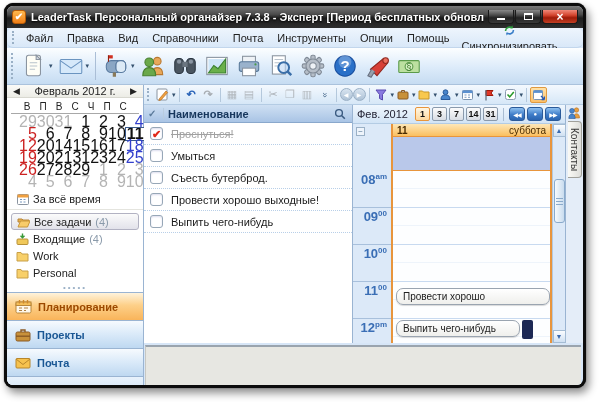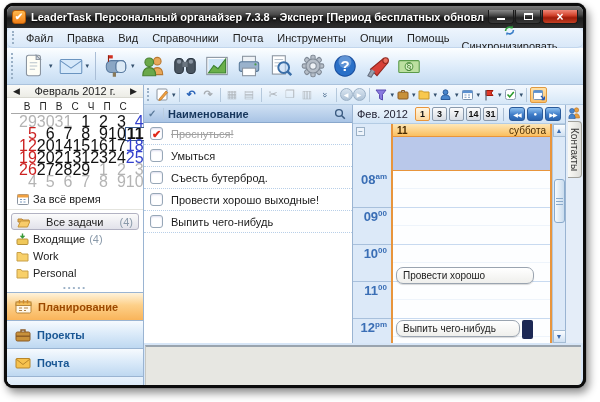--- a/index.html
+++ b/index.html
@@ -54,21 +54,21 @@
   .cal-grid { display:grid; grid-template-columns:repeat(7,1fr); padding:2px 8px; margin:0 4px; }
   .cd { text-align:right; font-size:16px; height:12px; line-height:12px; cursor:pointer; color:#111; }
   .cd.out { color:#b4b4b4; }
   .cd.sun { color:#cc2222; }
   .cd.sat { color:#3340cc; }
   .cd.sel { outline:1px solid #3a5a8c; background:#fff; font-weight:bold; }
   .all-time { display:flex; align-items:center; gap:4px; padding:3px 8px 4px 10px; cursor:pointer;
     border-bottom:1px solid #e4e4de; }
   .folders { padding:3px 4px; }
   .frow { display:flex; align-items:center; gap:4px; height:17px; padding:0 5px; cursor:pointer; border-radius:3px; }
-  .frow.sel { background:linear-gradient(180deg,#fbfbfb,#e2e2ea); border:1px solid #b2b2c2;justify-content:space-between; }
+  .frow.sel { background:linear-gradient(180deg,#fbfbfb,#e2e2ea); border:1px solid #b2b2c2; }
   .fcount { color:#8a9aaa; }
   .splitter { flex:1; min-height:8px; display:flex; align-items:center; justify-content:center; }
   .splitter span { letter-spacing:2px; color:#9ab0c6; font-size:8px; line-height:4px; }
   .navbtn { height:28px; flex:0 0 28px; display:flex; align-items:center; gap:6px; padding:0 8px;
     border-top:1px solid #9ab4d2; cursor:pointer; font-weight:bold; color:#1a5794;
     background:linear-gradient(180deg,#f6fafe,#dcebf9 45%,#bed8f1); }
   .navbtn.active { color:#9c4a00;
     background:linear-gradient(180deg,#fff3dc,#fdd089 45%,#f9b45a); }
   .side-bottom { height:26px; flex:0 0 26px; border-top:1px solid #9ab4d2; position:relative;
     background:linear-gradient(180deg,#e8f2fc,#c6dcf2); }
@@ -128,21 +128,21 @@
     background:linear-gradient(180deg,#fde7b8,#fbbf5e); border-bottom:1px solid #e8953c;
     color:#4a2c00; font-size:10px; font-weight:bold; }
   .dayhead .dname { flex:1; text-align:right; font-weight:normal; }
   .allday { height:34px; flex:0 0 34px; background:#b9c8ea; border-bottom:1px solid #e8953c; cursor:pointer; }
   .grid { flex:1; position:relative; background:#fdfeff; overflow:hidden; }
   .hourcell { height:37px; border-bottom:1px solid #c8daf0; }
   .hourcell div { height:18px; border-bottom:1px solid #eef4fb; }
   .event { position:absolute; left:3px; height:17px; border:1px solid #9aa4b0; border-radius:7px;
     background:linear-gradient(180deg,#ffffff,#efefec); display:flex; align-items:center; padding:0 6px;
     font-size:10px; color:#222; cursor:pointer; box-shadow:0 1px 1px rgba(0,0,0,.15); white-space:nowrap; overflow:hidden; }
-  .evt1 { top:96px; width:138px; }
+  .evt1 { top:117px; width:154px; }
   .evt2 { top:149px; width:124px; }
   .evt-strip { position:absolute; top:149px; left:129px; width:11px; height:19px; background:#1c2854;
     border-radius:2px; }
   .vscroll { width:13px; flex:0 0 13px; background:#dce9f8; border-left:1px solid #b4c8dc;
     display:flex; flex-direction:column; align-items:center; }
   .sarr { width:13px; height:13px; flex:0 0 13px; display:flex; align-items:center; justify-content:center;
     font-size:7px; color:#3a6ab0; background:linear-gradient(180deg,#fbfdff,#cfe0f2); border:1px solid #a4bcd4;
     cursor:pointer; }
   .sthumb { width:11px; height:44px; margin-top:42px; border:1px solid #8aaacb; border-radius:3px;
     background:linear-gradient(90deg,#f6fafd,#c9dcef); display:flex; flex-direction:column; gap:2px;

